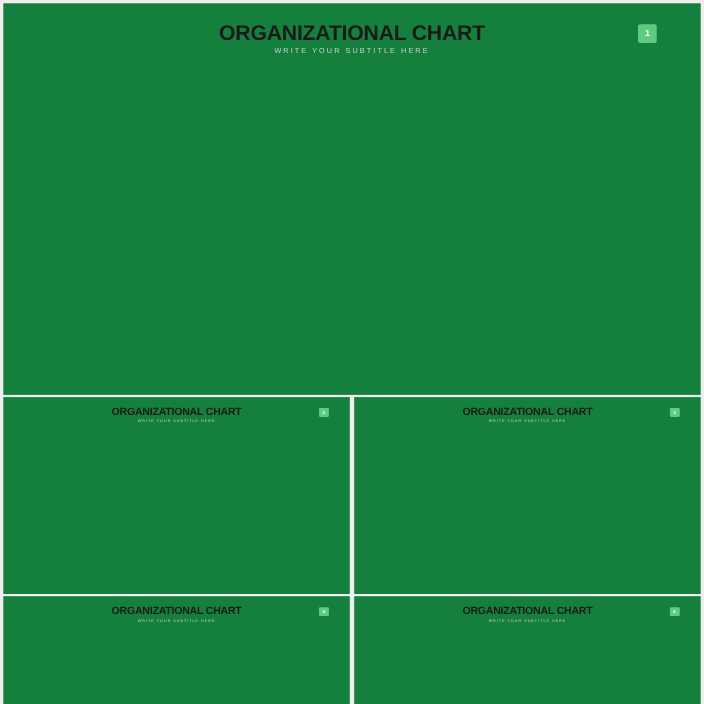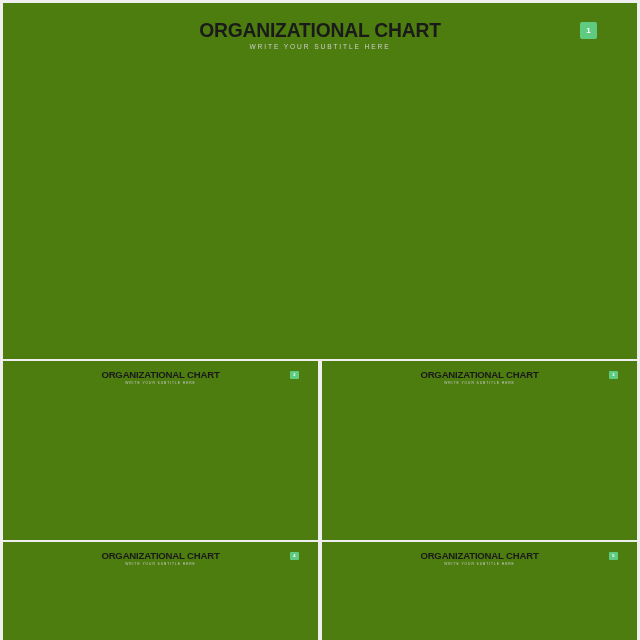--- a/index.html
+++ b/index.html
@@ -1,19 +1,19 @@
 <!DOCTYPE html>
 <html><head>
 <meta charset="utf-8">
 <title>Organizational Chart Slides</title>
 <style>
   html,body{margin:0;padding:0;}
   body{width:640px;height:640px;background:#efeff0;
        font-family:"Liberation Sans",sans-serif;overflow:hidden;-webkit-font-smoothing:antialiased;}
-  .slide{position:absolute;background:#4d7c0f;overflow:hidden;}
+  .slide{position:absolute;background:#15803d;overflow:hidden;}
   .s-title{position:absolute;left:0;width:100%;text-align:center;font-weight:bold;
            color:#1a1a1a;letter-spacing:-0.2px;white-space:nowrap;}
   .s-sub{position:absolute;left:0;width:100%;text-align:center;color:#cfcfcf;white-space:nowrap;}
   .badge{position:absolute;background:#5fcb81;color:#ffffff;display:flex;
          align-items:center;justify-content:center;border-radius:2px;font-weight:bold;}
 </style>
 </head>
 <body>
 
 <div class="slide" id="slide1" style="left:3px;top:3px;width:634px;height:356px;">

